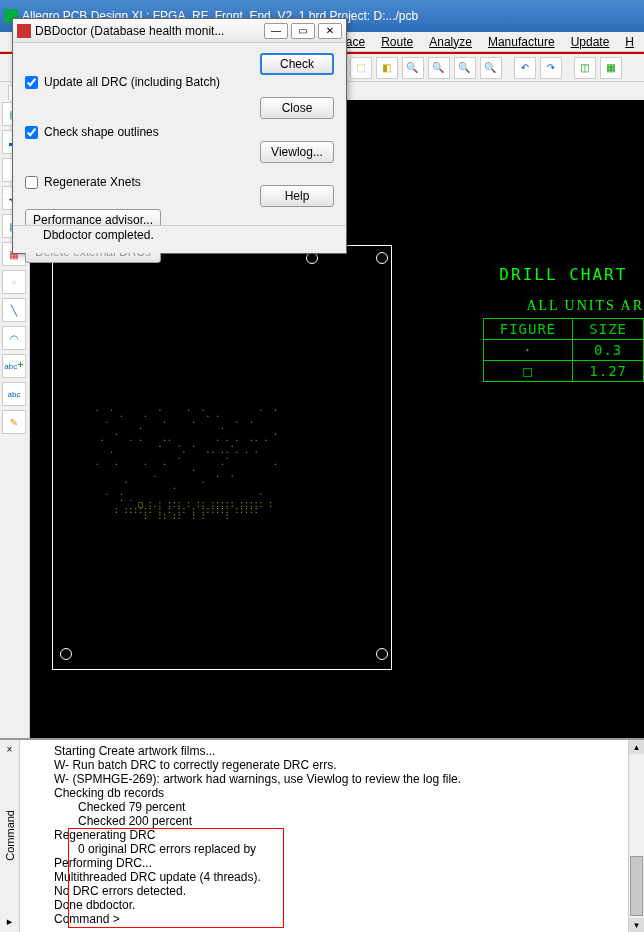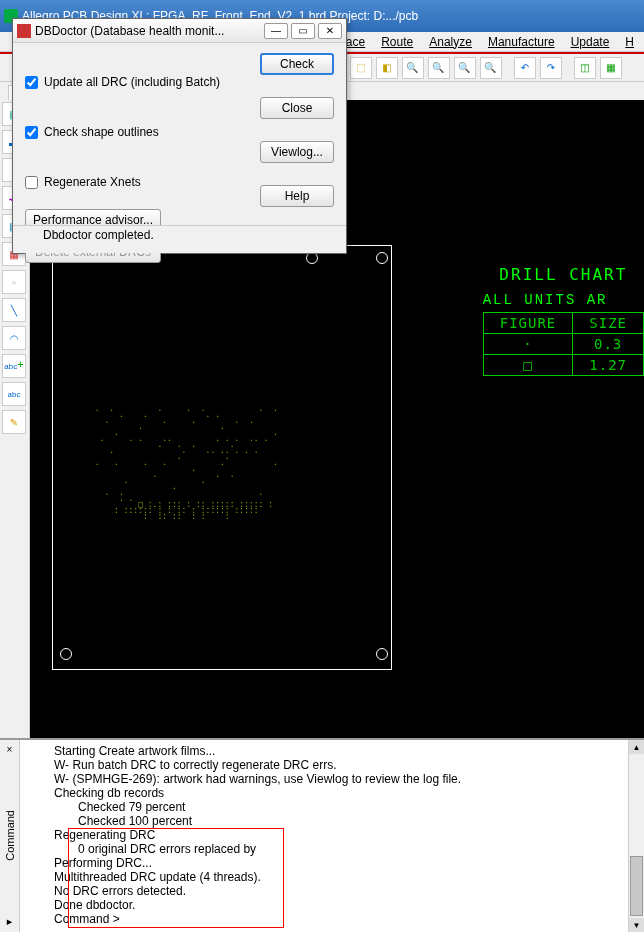--- a/index.html
+++ b/index.html
@@ -29,21 +29,21 @@
 .canvas { flex: 1; background: #000; position: relative; overflow: hidden; }
 .board-outline { position: absolute; left: 22px; top: 145px; width: 340px; height: 425px; border: 1px solid #fff; }
 .bo-circle { position: absolute; width: 12px; height: 12px; border: 1px solid #fff; border-radius: 50%; }
 .bo-tl { left: 276px; top: 152px; }
 .bo-tr { left: 346px; top: 152px; }
 .bo-bl { left: 30px; top: 548px; }
 .bo-br { left: 346px; top: 548px; }
 
 .drill-chart { position: absolute; right: 0; top: 165px; }
 .drill-title { color: #0f0; font-family: monospace; font-size: 16px; text-align: center; letter-spacing: 2px; }
-.drill-sub { color: #0f0; font-family: Liberation Mono, monospace; font-size: 14px; text-align: left; letter-spacing: 2px; margin-top: 8px; }
+.drill-sub { color: #0f0; font-family: Liberation Serif, serif; font-size: 14px; text-align: right; letter-spacing: 2px; margin-top: 14px; }
 .drill-table { border-collapse: collapse; margin-top: 4px; border-radius: 7px; }
 .drill-table td { border: 1px solid #0c0; color: #0c0; font-family: monospace; font-size: 14px; padding: 2px 16px; text-align: center; letter-spacing: 1px; }
 
 .dots { position: absolute; color: #8a0; font-family: monospace; font-size: 8px; white-space: pre; line-height: 6px; }
 
 .dialog { position: absolute; left: 12px; top: 18px; width: 335px; height: 236px; background: #f0f0f0; border: 1px solid #666; box-shadow: 2px 2px 6px rgba(0,0,0,0.3); }
 .dlg-title { height: 24px; background: linear-gradient(#fdfdfd,#e8e8e8); display: flex; align-items: center; padding: 0 4px; border-bottom: 1px solid #ccc; }
 .dlg-title .icon { width: 14px; height: 14px; background: #c33; margin-right: 4px; }
 .dlg-title .text { flex: 1; font-size: 12px; }
 .dlg-title .wbtn { width: 24px; height: 16px; border: 1px solid #999; background: #fff; margin-left: 3px; display: flex; align-items: center; justify-content: center; font-size: 10px; cursor: pointer; border-radius:2px;}
@@ -230,21 +230,21 @@
     <span class="x">×</span>
     <span class="lbl">Command</span>
     <span>▸</span>
   </div>
   <div class="cmd-body">
     <div class="line">Starting Create artwork films...</div>
     <div class="line">W- Run batch DRC to correctly regenerate DRC errs.</div>
     <div class="line">W- (SPMHGE-269): artwork had warnings, use Viewlog to review the log file.</div>
     <div class="line">Checking db records</div>
     <div class="line indent">Checked  79 percent</div>
-    <div class="line indent">Checked 100 percent</div>
+    <div class="line indent">Checked 200 percent</div>
     <div class="line">Regenerating DRC</div>
     <div class="line indent">0 original DRC errors replaced by</div>
     <div class="line">Performing DRC...</div>
     <div class="line">Multithreaded DRC update (4 threads).</div>
     <div class="line">No DRC errors detected.</div>
     <div class="line">Done dbdoctor.</div>
     <div class="line">Command &gt;</div>
     <div class="red-box"></div>
   </div>
   <div class="cmd-scroll">

